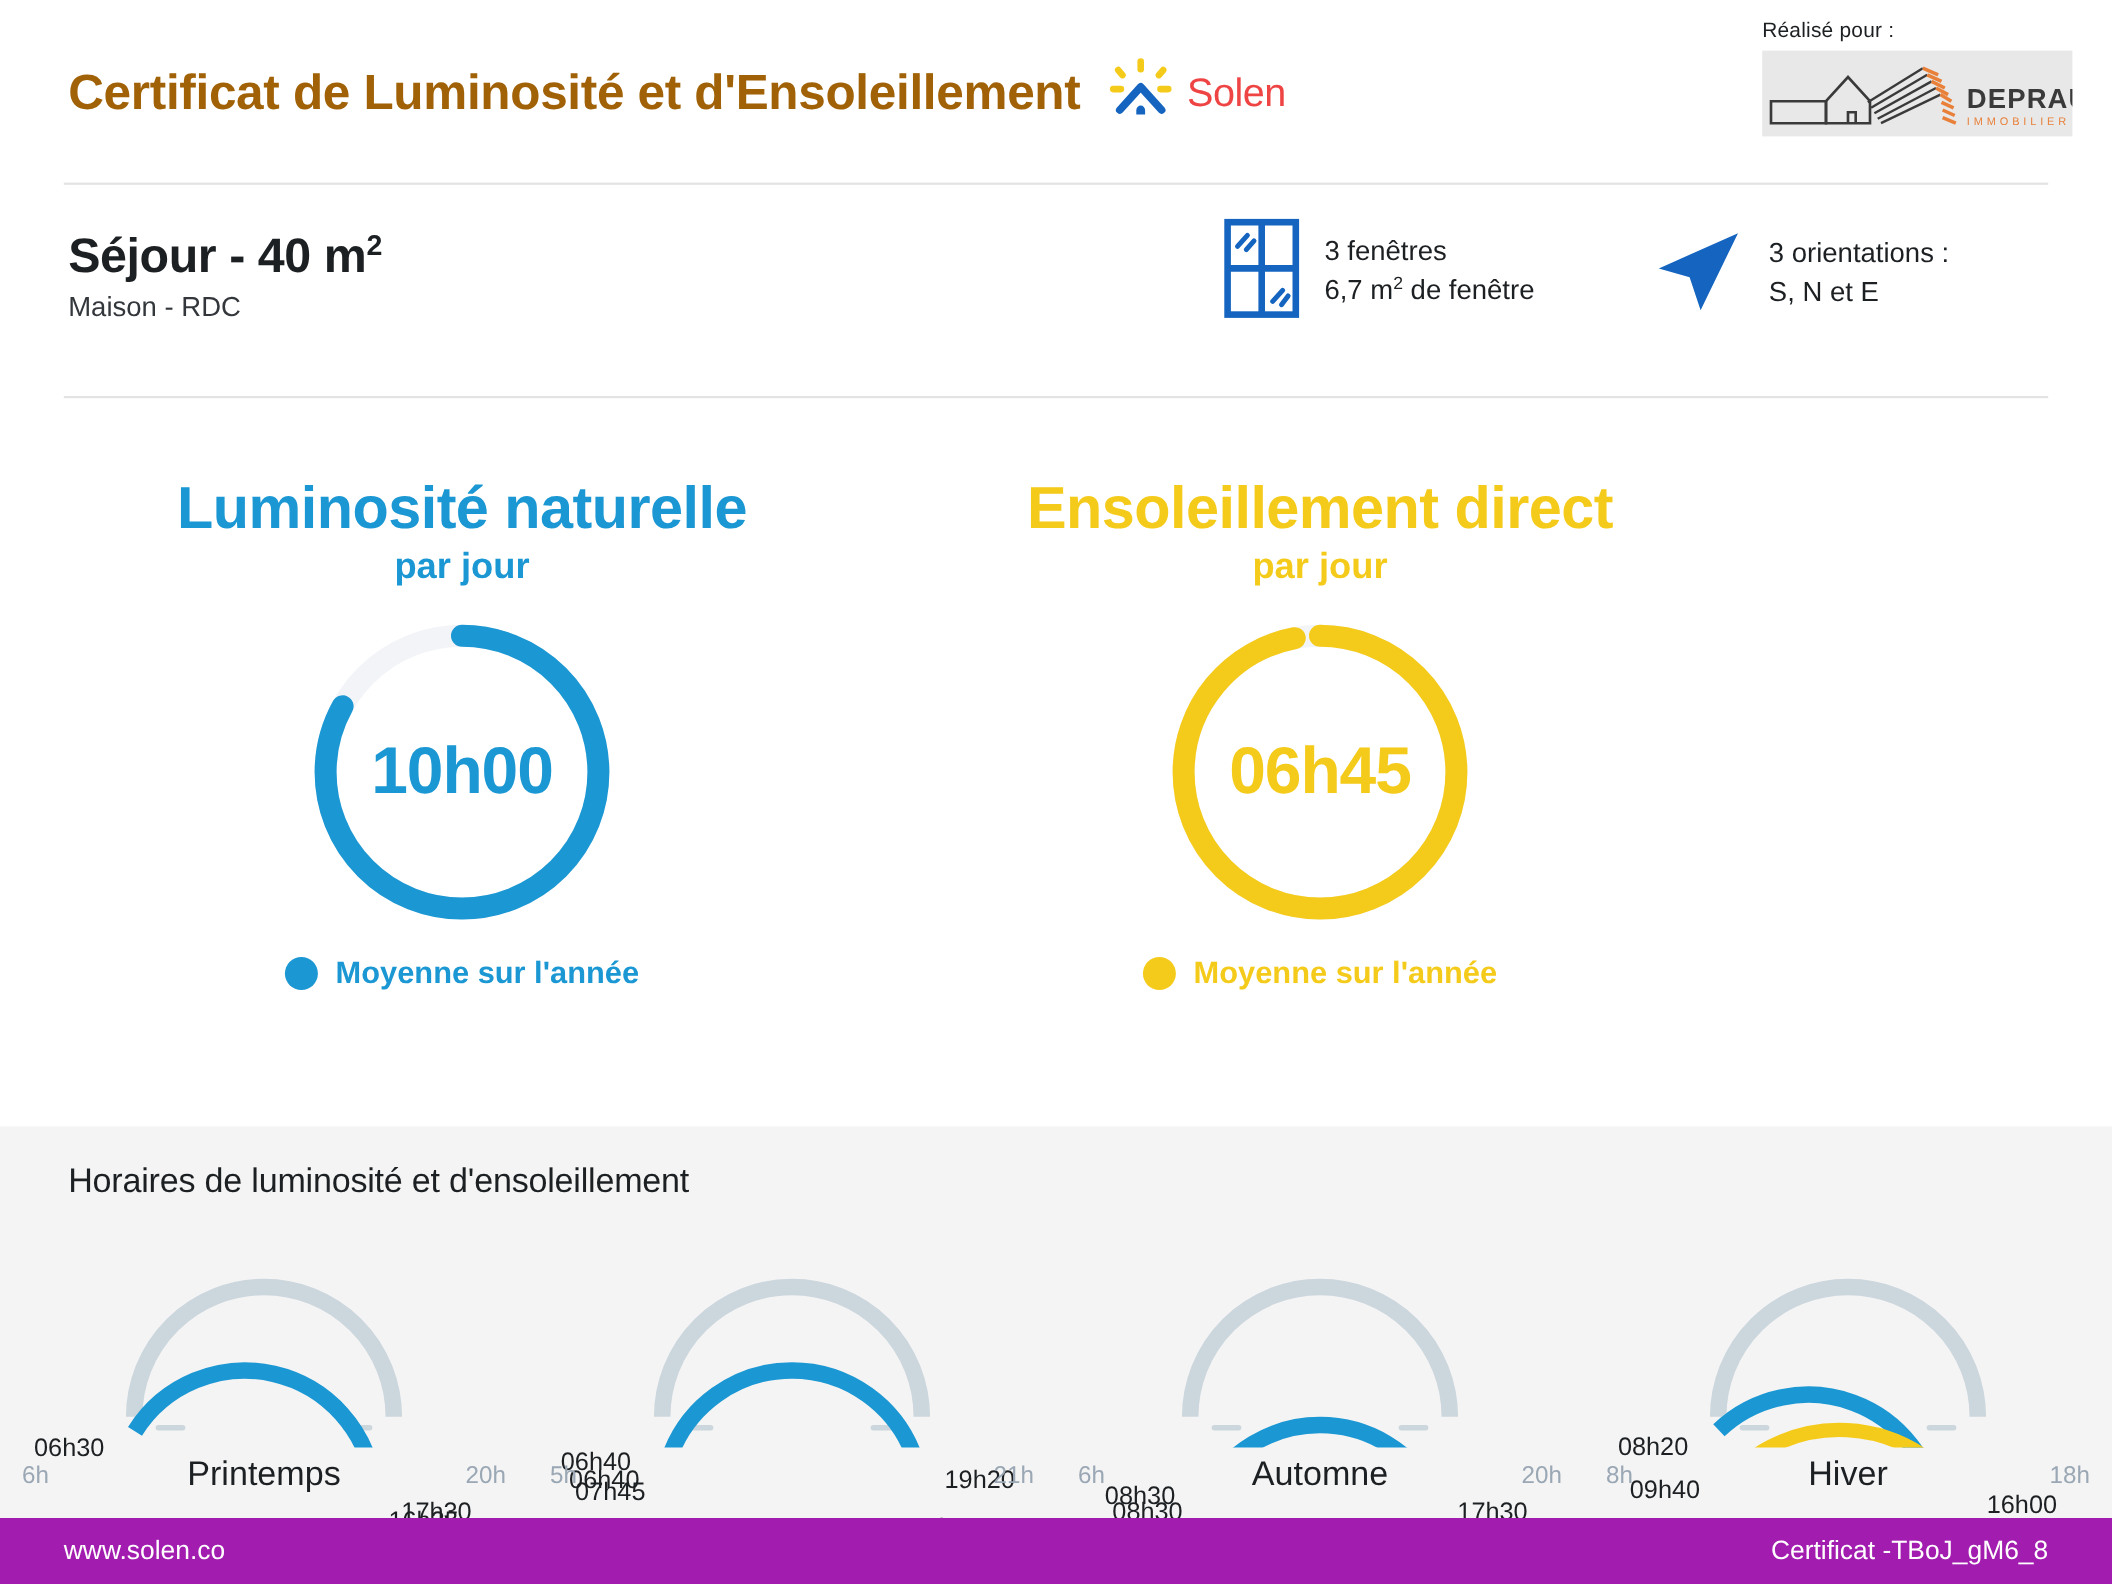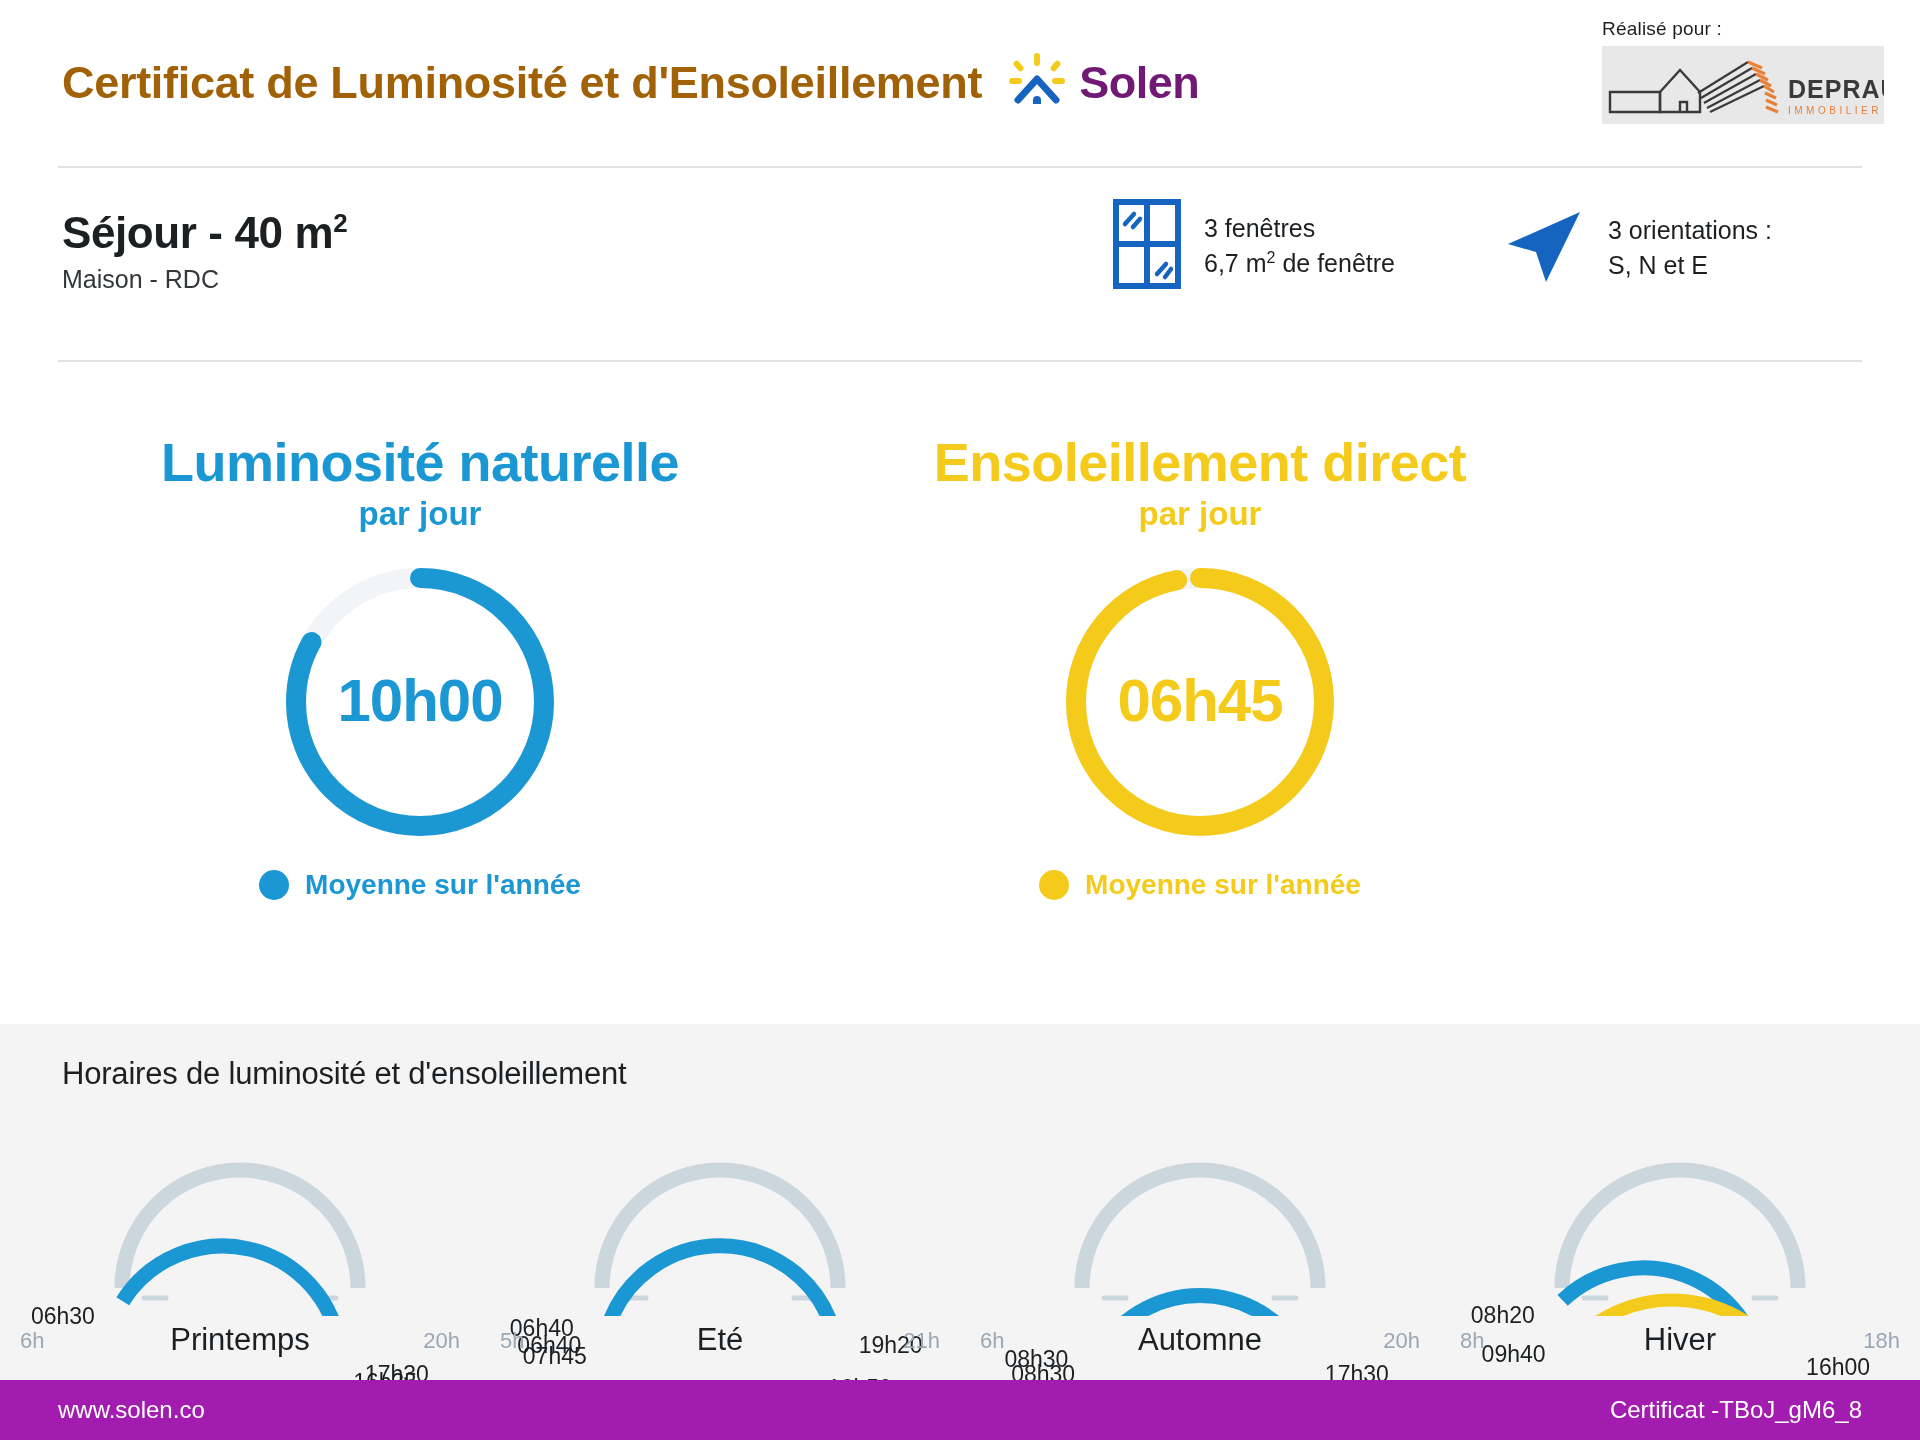--- a/index.html
+++ b/index.html
@@ -41,21 +41,21 @@
   }
   .main-title {
     font-size: 45px;
     font-weight: bold;
     color: #a16207;
     letter-spacing: -.3px;
     white-space: nowrap;
   }
   .brand { display:flex; align-items:center; gap: 13px; }
   .brand-name {
-    font-size: 45px; font-weight: bold; color: #701a75; letter-spacing:-.5px;
+    font-size: 36px; font-weight: normal; color: #ef4444; letter-spacing:-.5px;
   }
 
   .hr {
     position:absolute; left:58px; right:58px;
     height: 2px; background: #e3e3e3;
   }
   .hr1 { top: 166px; }
   .hr2 { top: 360px; }
 
   
@@ -321,21 +321,20 @@
             </svg>
             <div class="t-lab" style="top: 194.939px; right: 311.249px;">06h40</div>
             <div class="t-lab" style="top: 223.059px; right: 298.228px;">07h45</div>
             <div class="t-lab" style="top: 278.948px; right: 237.566px;">10h40</div>
             <div class="t-lab" style="top: 254.567px; left: 272.798px;">16h50</div>
             <div class="t-lab" style="top: 212.367px; right: 303.673px;">06h40</div>
             <div class="t-lab" style="top: 212.367px; left: 303.673px;">19h20</div>
           </div>
           <div class="axis-lab axis-left">5h</div>
           <div class="axis-lab axis-right">21h</div>
-          <div class="season-name">Eté</div>
         </div>
         <div class="gauge-cell">
           <div class="gauge-inner">
             <svg width="330" height="196" viewBox="0 0 330 196">
               <path d="M 47 168.00000000000003 A 118 118 0 0 1 283 168" fill="none" stroke="#ccd6dd" stroke-width="15"></path>
               <line x1="97.11774900609144" y1="235.88225099390857" x2="109.8456710674493" y2="223.1543289325507" stroke="#ccd6dd" stroke-width="5" stroke-linecap="round"></line>
               <line x1="165" y1="264" x2="165" y2="246" stroke="#ccd6dd" stroke-width="5" stroke-linecap="round"></line>
               <line x1="232.88225099390857" y1="235.88225099390854" x2="220.1543289325507" y2="223.1543289325507" stroke="#ccd6dd" stroke-width="5" stroke-linecap="round"></line>
               <line x1="69" y1="178" x2="91" y2="178" stroke="#ccd6dd" stroke-width="5" stroke-linecap="round"></line>
               <line x1="261" y1="178" x2="239" y2="178" stroke="#ccd6dd" stroke-width="5" stroke-linecap="round"></line>

